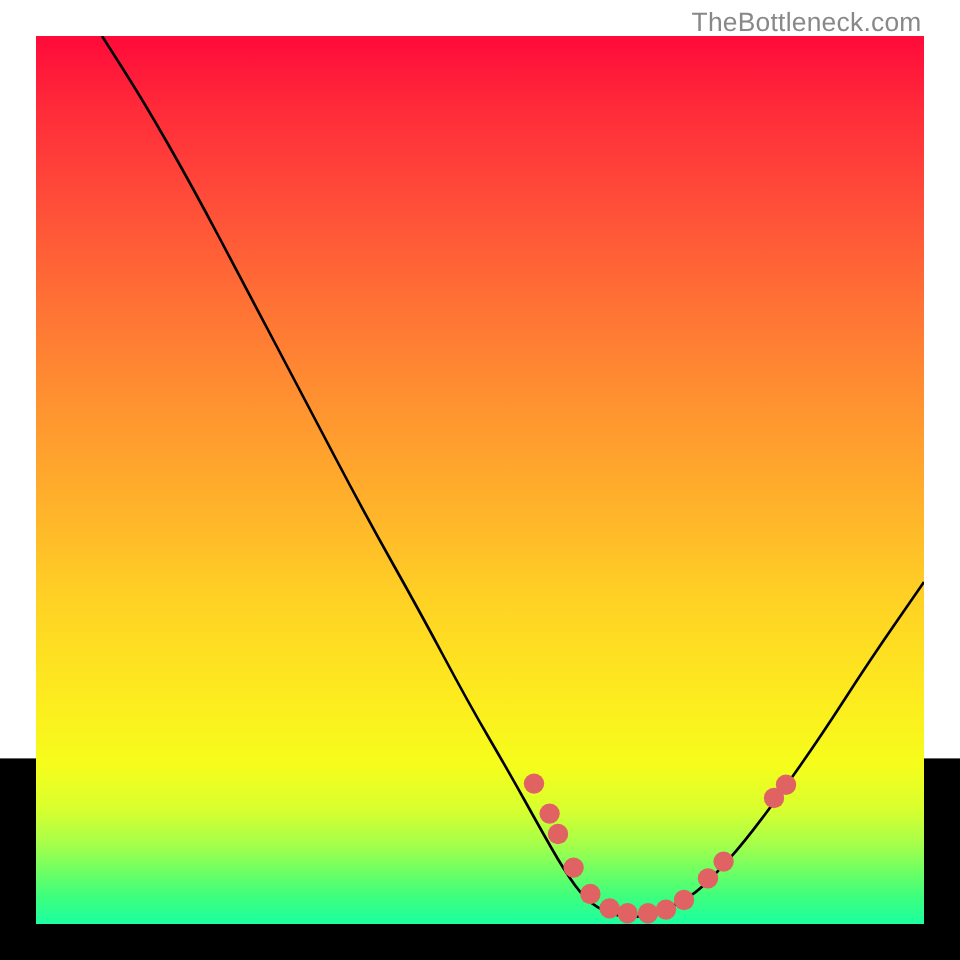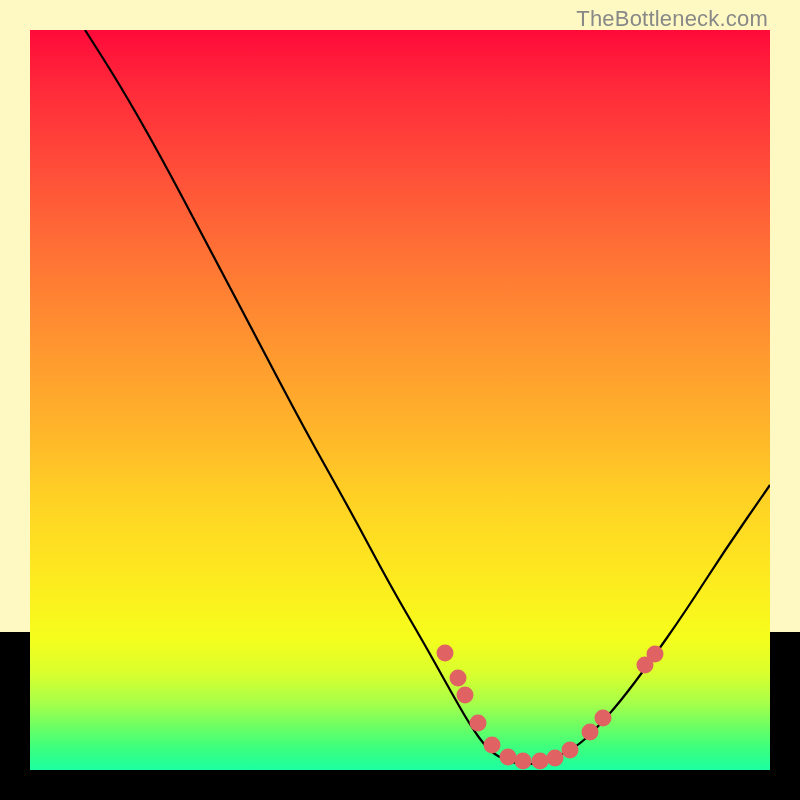--- a/index.html
+++ b/index.html
@@ -7,21 +7,21 @@
     padding: 0;
     width: 800px;
     height: 800px;
     overflow: hidden;
     background: #000;
     font-family: Arial, Helvetica, sans-serif;
   }
   .frame {
     width: 800px;
     height: 632px;
-    background: #fef9c3;
+    background: #ffffff;
     position: relative;
   }
   .plot {
     position: absolute;
     left: 30px;
     top: 30px;
     width: 740px;
     height: 740px;
     background: linear-gradient(to bottom,
       #ff0a3a 0%,

